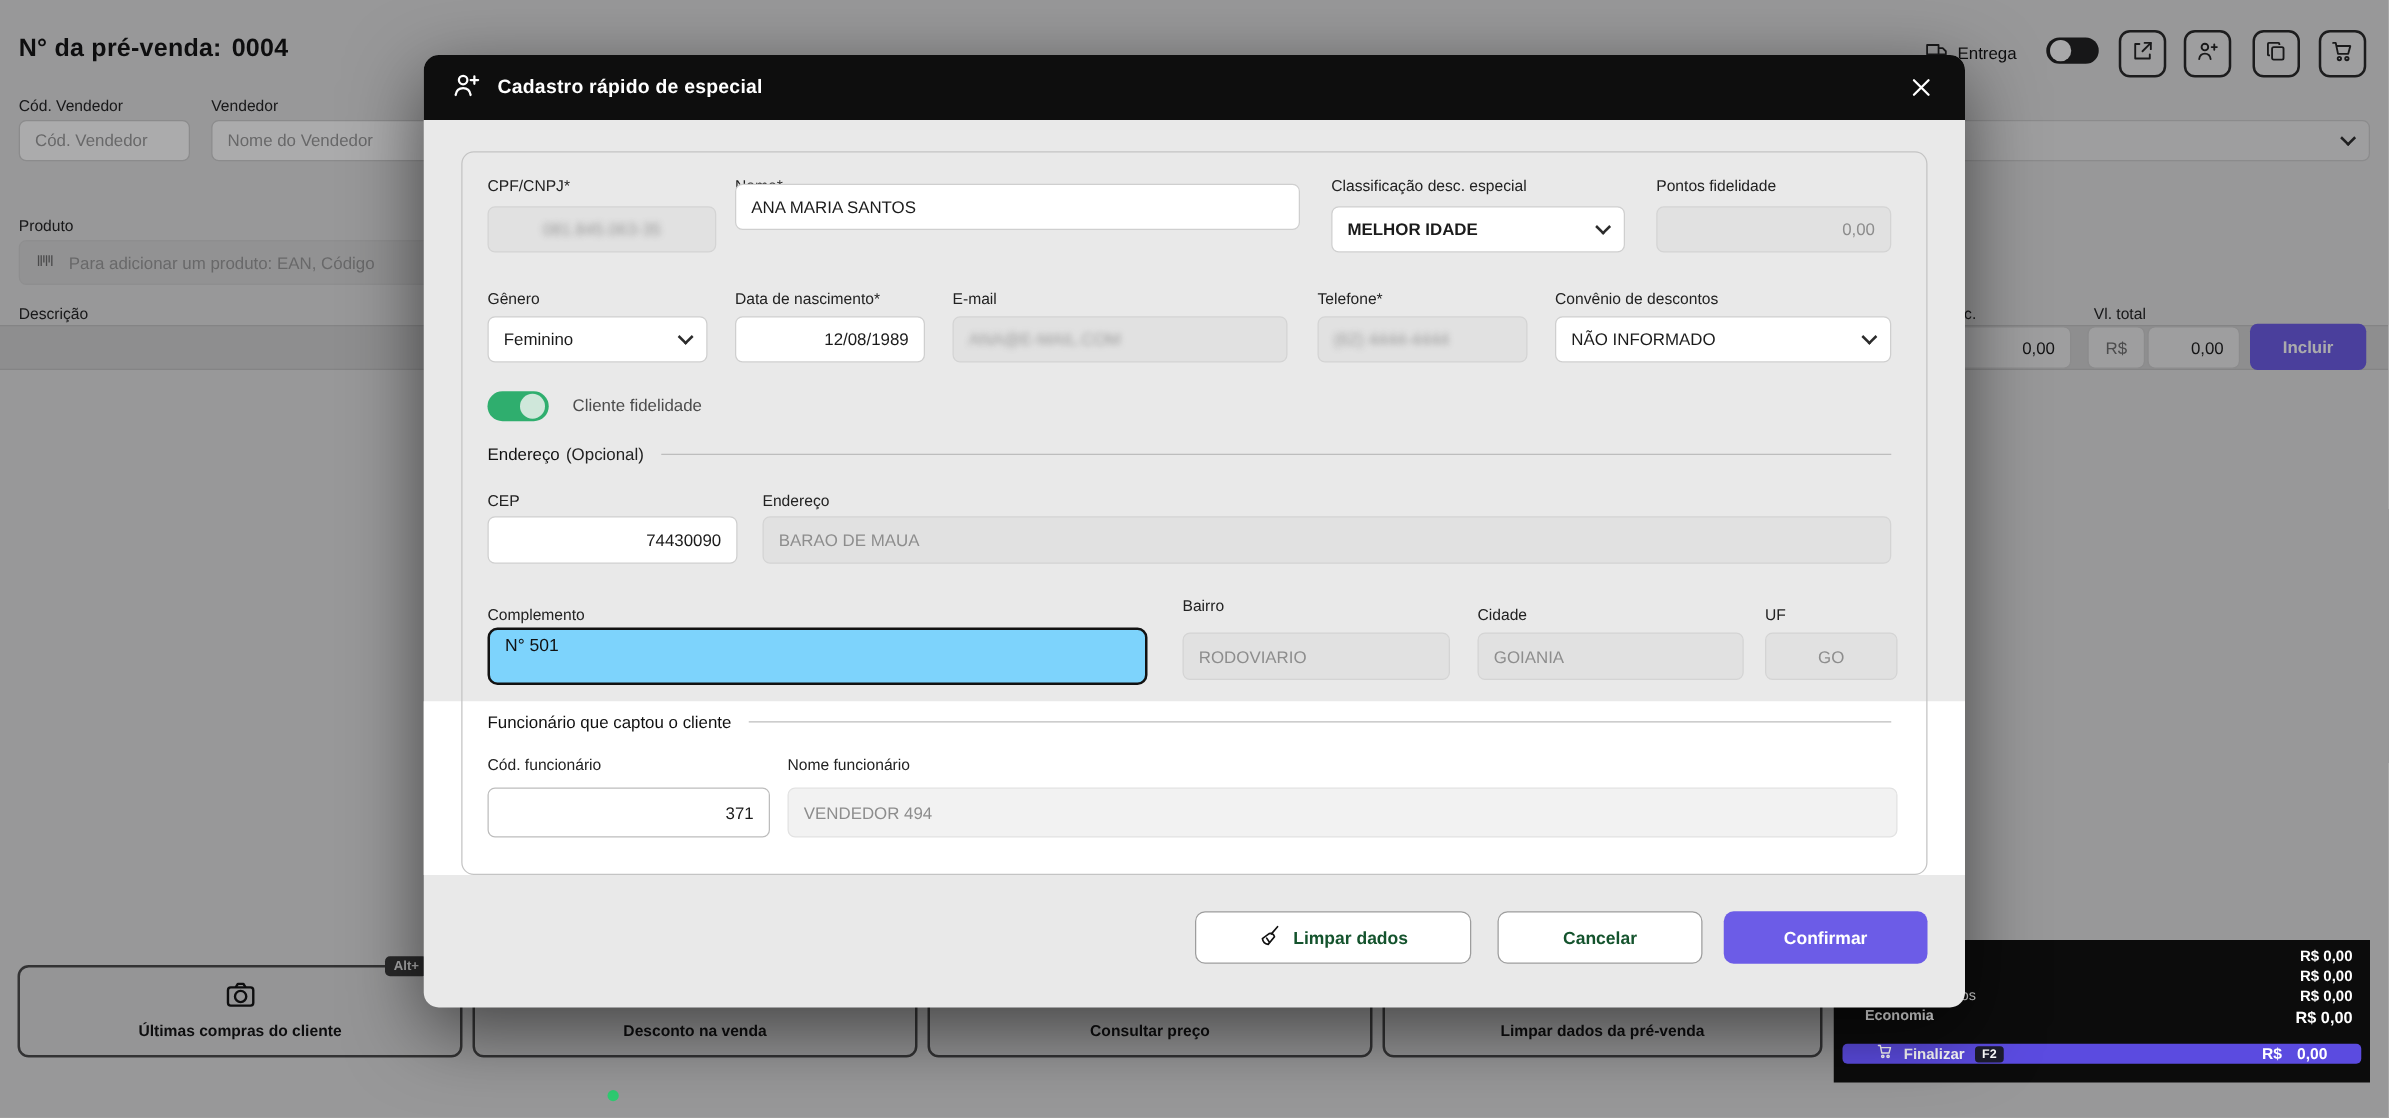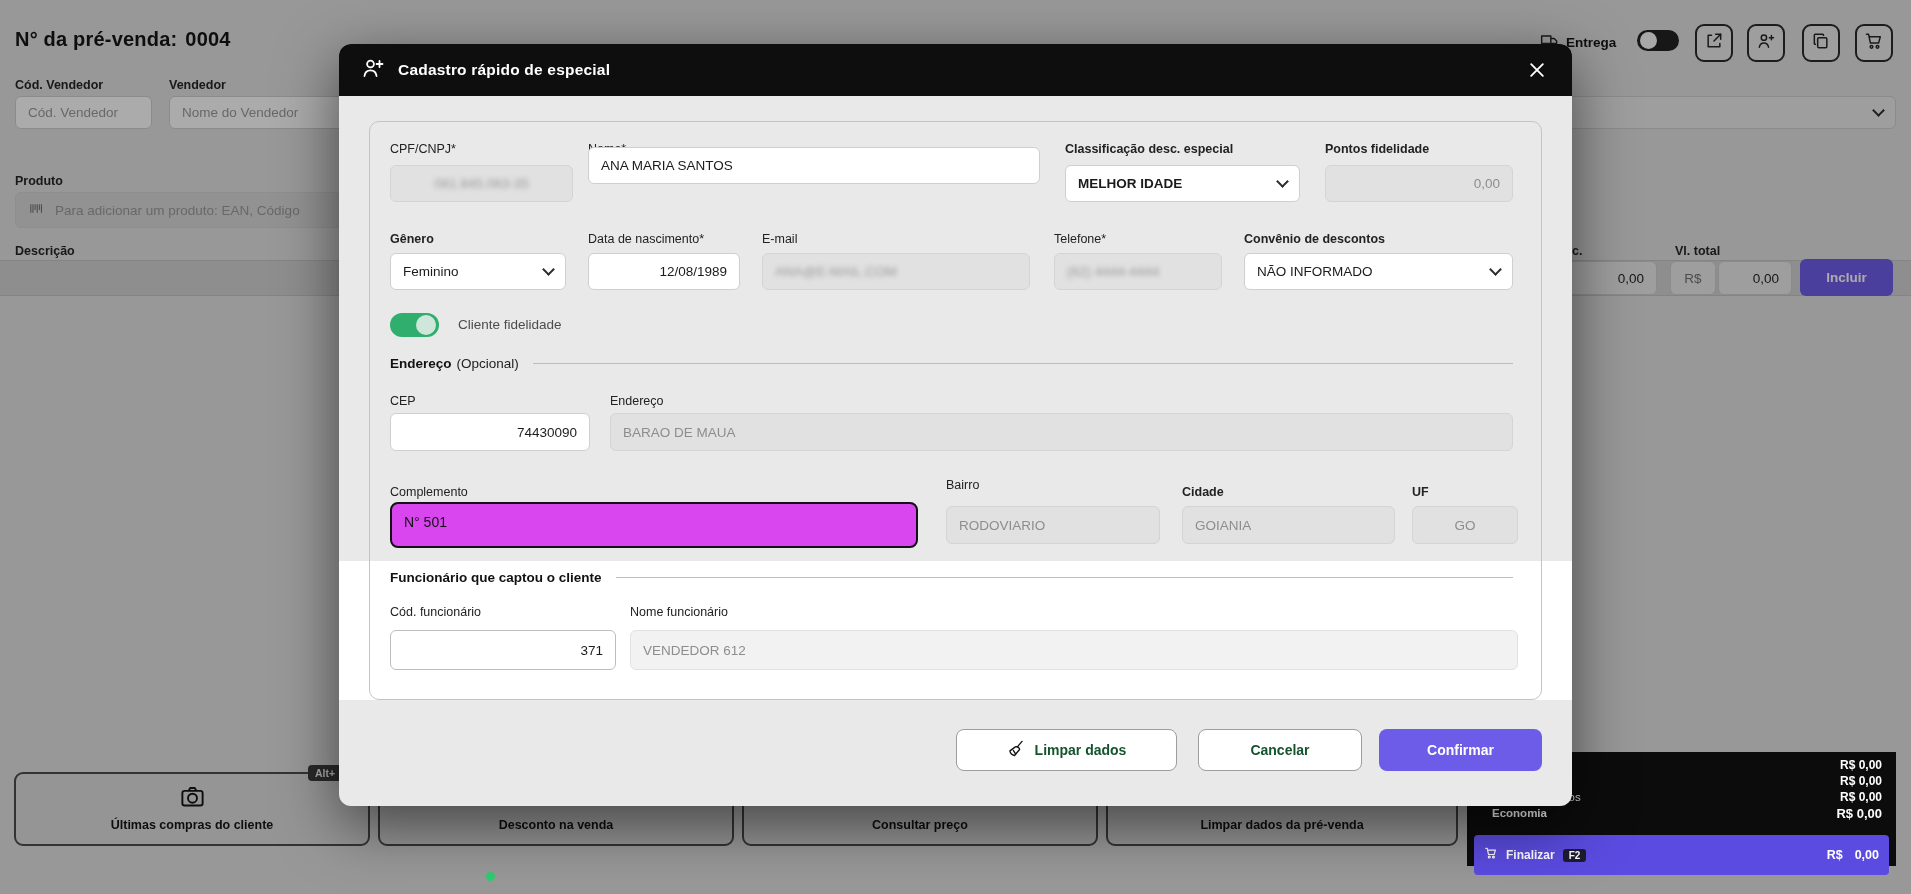--- a/index.html
+++ b/index.html
@@ -4,21 +4,21 @@
 <style>
   *{box-sizing:border-box;margin:0;padding:0}
   html,body{width:1911px;height:894px;overflow:hidden;background:#666}
   body{font-family:"Liberation Sans",sans-serif;-webkit-font-smoothing:antialiased}
   .stage{position:relative;width:1911px;height:894px;overflow:hidden;background:#e2e2e2}
   .abs{position:absolute}
 
   
   .app{position:absolute;inset:0;background:#e2e2e2}
   .flabel{position:absolute;font-size:12.5px;color:#222}
-  .b{font-weight:bold}
+  .b{font-weight:normal}
   .ph{color:#9a9a9a}
   .inp{position:absolute;background:#fff;border:1px solid #cfcfcf;border-radius:6px;display:flex;align-items:center;padding:0 12px;font-size:13.5px;color:#1b1b1b;white-space:nowrap;overflow:hidden}
   .inp.dis{background:#e1e1e1;color:#8d8d8d;border-color:#d4d4d4}
   .inp.right{justify-content:flex-end}
   .inp.center{justify-content:center}
   .blur{filter:blur(2.6px);opacity:.85}
   .chev{width:9px;height:9px;border-left:2px solid #2b2b2b;border-bottom:2px solid #2b2b2b;transform:rotate(-45deg);margin-left:auto;margin-top:-5px;flex:none}
   .presale{font-size:20px;font-weight:bold;color:#111;letter-spacing:.2px}
   .presale .pv{font-weight:600;margin-left:8px}
   .icobtn{position:absolute;width:38px;height:38px;border:2px solid #262626;border-radius:9px;background:#ececec;display:flex;align-items:center;justify-content:center}
@@ -28,37 +28,37 @@
   .badge{position:absolute;top:-9px;left:292px;background:#3a3a3a;color:#fff;font-size:10.5px;font-weight:bold;border-radius:4px;padding:2px 7px}
   .inclbtn{position:absolute;background:#6c5ce7;color:#fff;font-size:13.5px;font-weight:bold;border-radius:6px;display:flex;align-items:center;justify-content:center}
 
   
   .overlay{position:absolute;inset:0;background:rgba(8,8,12,.34);z-index:5}
 
   
   .summary{position:absolute;left:1467px;top:752px;width:429px;height:114px;background:#0c0c0c;z-index:6;color:#fff}
   .srow{position:absolute;right:14px;font-size:12px;font-weight:bold;color:#fff}
   .slabel{position:absolute;font-size:11.5px;color:#d6d6d6;font-weight:normal}
-  .finrow{position:absolute;left:7px;top:83px;width:415px;height:40px;background:#5b4be0;border-radius:4px;display:flex;align-items:center;padding:0 10px;gap:8px}
+  .finrow{position:absolute;left:7px;top:83px;width:415px;height:16px;background:#5b4be0;border-radius:4px;display:flex;align-items:center;padding:0 27px;gap:8px}
   .finrow .ftxt{font-size:12px;font-weight:bold;color:#fff}
   .fkey{background:#1c1c2e;color:#fff;font-size:10px;font-weight:bold;border-radius:3px;padding:1px 6px}
   .famt{margin-left:auto;display:flex;gap:12px;font-size:12.5px;font-weight:bold;color:#fff}
   .gdot{position:absolute;left:486px;top:872px;width:9px;height:9px;border-radius:50%;background:#2ecc71;z-index:6}
 
   
   .modal{position:absolute;left:339px;top:44px;width:1233px;height:762px;background:#e9e9e9;border-radius:12px;z-index:10;box-shadow:0 18px 60px rgba(0,0,0,.55)}
   .mhead{position:absolute;left:0;top:0;width:100%;height:52px;background:#0e0e0e;border-radius:12px 12px 0 0;display:flex;align-items:center;padding:0 22px;color:#fff}
   .mtitle{font-size:15.5px;font-weight:bold;margin-left:13px;letter-spacing:.2px}
   .mclose{margin-left:auto;width:26px;height:26px;display:flex;align-items:center;justify-content:center;cursor:pointer}
   .whiteband{position:absolute;left:0;top:517px;width:1233px;height:139px;background:#ffffff}
   .borderbox{position:absolute;left:30px;top:77px;width:1173px;height:579px;border:1px solid #c4c4c4;border-radius:10px}
   .sect{position:absolute;display:flex;align-items:center;font-size:13.5px;color:#111;white-space:nowrap}
   .sect .line{flex:1;height:1px;background:#bdbdbd;margin-left:14px}
   .sect .opt{font-weight:normal;margin-left:5px;color:#222}
-  .focusinp{position:absolute;background:#d946ef;border:2.5px solid #121212;border-radius:8px;display:flex;align-items:flex-end;padding:16px 12px;font-size:14px;color:#111}
+  .focusinp{position:absolute;background:#7dd3fc;border:2.5px solid #121212;border-radius:8px;display:flex;align-items:flex-start;padding:4px 12px;font-size:14px;color:#111}
   .tglgreen{position:absolute;width:49px;height:24px;border-radius:999px;background:#2fae6e}
   .tglgreen .knob{position:absolute;top:2px;right:3px;width:20px;height:20px;border-radius:50%;background:#cfe7da}
   .tgldark{position:absolute;width:42px;height:21px;border-radius:999px;background:#1f1f1f}
   .tgldark .knob{position:absolute;top:2px;left:3px;width:17px;height:17px;border-radius:50%;background:#fafafa}
   .mbtn{position:absolute;height:42px;border-radius:8px;display:flex;align-items:center;justify-content:center;gap:9px;font-size:14px;font-weight:bold;cursor:pointer}
   .mbtn.ghost{background:#fff;border:1.5px solid #9d9d9d;color:#14532d}
   .mbtn.primary{background:#6c5ce7;color:#fff}
 </style>
 </head>
 <body>
@@ -293,21 +293,21 @@
     <div class="sect" style="left:51px;top:526px;width:1123px">
       <span class="b">Funcionário que captou o cliente</span>
       <span class="line"></span>
     </div>
     <span class="flabel" style="left:51px;top:561px">Cód. funcionário</span>
     <div class="inp right" style="left:51px;top:586px;width:226px;height:40px;border-color:#bdbdbd">
       <span>371</span>
     </div>
     <span class="flabel" style="left:291px;top:561px">Nome funcionário</span>
     <div class="inp dis" style="left:291px;top:586px;width:888px;height:40px;background:#f2f2f2;border-color:#e2e2e2">
-      <span>VENDEDOR 612</span>
+      <span>VENDEDOR 494</span>
     </div>
 
     <div class="mbtn ghost" style="left:617px;top:685px;width:221px">
       <span><svg viewBox="0 0 24 24" width="19" height="19" fill="none" stroke="#111" stroke-width="1.7" stroke-linecap="round" stroke-linejoin="round">
             <path d="M19 3l-6.2 7.2"></path>
             <path d="M10.5 10c2.6-.9 5 .6 5.4 3.2L9.5 20.8c-3.4-.5-5.3-2.5-5.8-5.8L10.5 10z"></path>
             <path d="M8 14.5l2.8 4.2"></path>
           </svg></span>
       <span>Limpar dados</span>
     </div>

